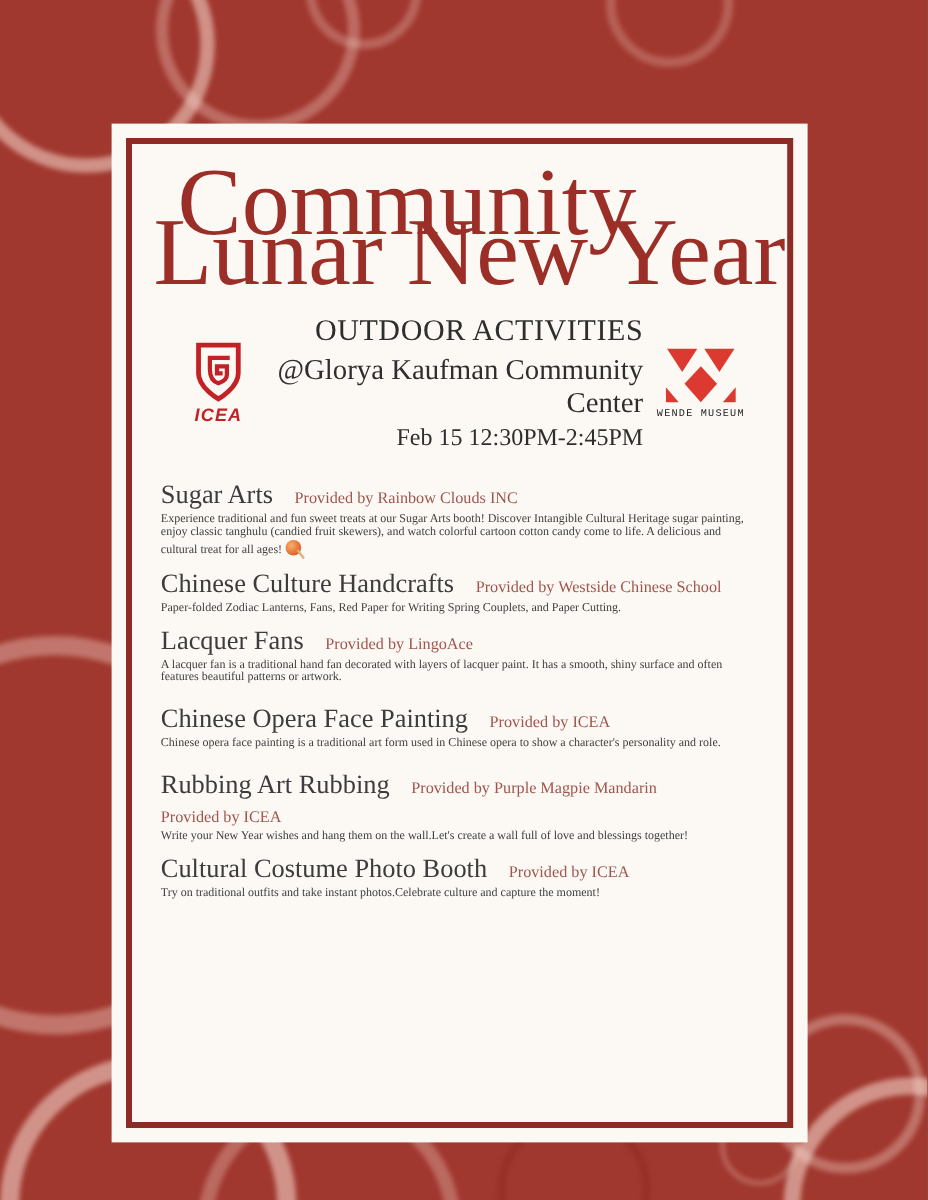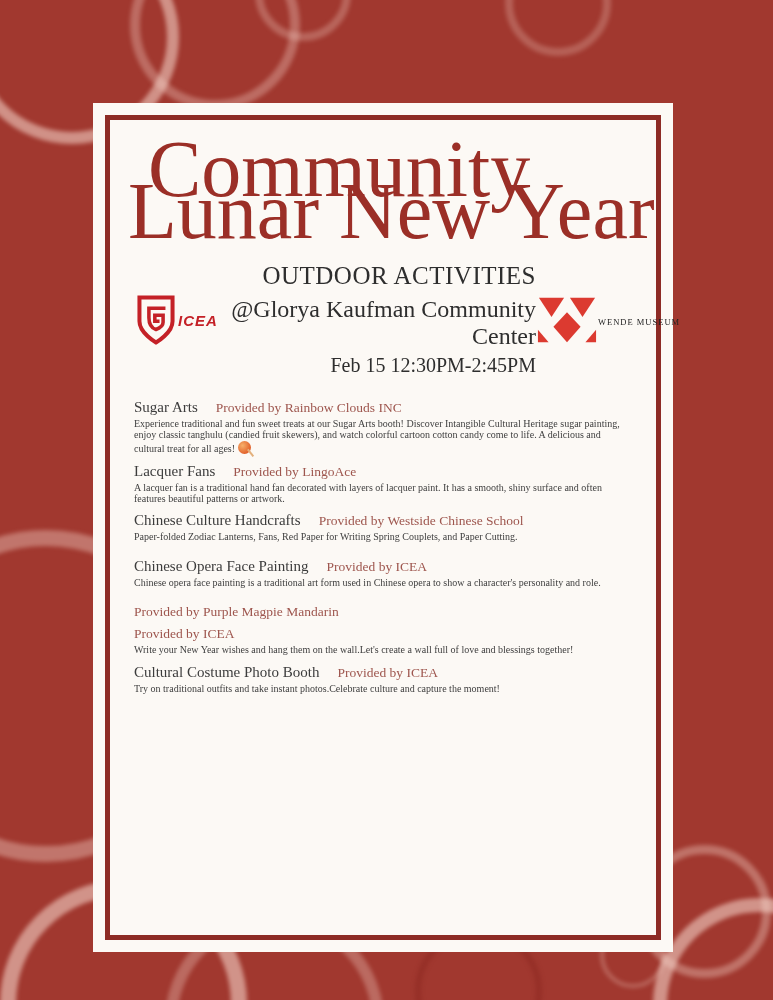--- a/index.html
+++ b/index.html
@@ -17,39 +17,39 @@
   }
   .frame{
     border:5px solid var(--frame,#8D2B25);height:100%;box-sizing:border-box;
     padding:6px 24px 10px 24px;
   }
   .title-wrap{text-align:left;color:var(--title,#9B2F27);padding-top:22px;}
   .t1,.t2{display:block;font-size:80px;line-height:42px;white-space:nowrap;}
   .t1{transform:translateX(14px);}
   .t2{transform:translateX(-6px);}
   .header-row{display:flex;align-items:center;justify-content:space-between;margin-top:30px;}
-  .logo-block{display:flex;align-items:center;width:96px;flex:0 0 auto;}
+  .logo-block{display:flex;flex-direction:column;align-items:center;width:96px;flex:0 0 auto;}
   .icea-label{
     font-family:"Liberation Sans",sans-serif;font-weight:bold;font-style:italic;
     color:var(--icea,#C42127);font-size:15px;letter-spacing:1px;margin-top:2px;
   }
   .wende-label{
-    font-family:Liberation Serif, serif;font-size:8.5px;letter-spacing:1px;
+    font-family:Liberation Mono, monospace;font-size:8.5px;letter-spacing:1px;
     color:#222;margin-top:4px;white-space:nowrap;
   }
   .sub-block{text-align:right;color:#2E2E2E;flex:1;}
   .sub1{font-size:25px;letter-spacing:.5px;}
   .sub2{font-size:24px;margin-top:6px;}
   .sub3{font-size:20px;margin-top:4px;}
   
   .sections{margin-top:22px;}
   .section{margin-top:6px;}
   .section.gap{margin-top:15px;}
   .sec-head{display:flex;align-items:baseline;gap:18px;}
-  .sec-title{font-size:15px;color:var(--heading,#3C3C3C);white-space:nowrap;}
+  .sec-title{font-size:22px;color:var(--heading,#3C3C3C);white-space:nowrap;}
   .provided{
     font-size:13.5px;color:var(--link,#9E564E);
     white-space:nowrap;cursor:pointer;
   }
   .sec-body{
     margin:3px 0 8px 0;font-size:10px;line-height:1.09;color:var(--body,#404040);
     text-align:left;
   }
   
   .lolli{position:relative;display:inline-block;width:13px;height:13px;margin-left:3px;
@@ -120,44 +120,45 @@
         <div class="section">
           <div class="sec-head">
             <span class="sec-title">Sugar Arts</span>
             <span class="provided">Provided by Rainbow Clouds INC</span>
           </div>
           <p class="sec-body"><span>Experience traditional and fun sweet treats at our Sugar Arts booth! Discover Intangible Cultural Heritage sugar painting, enjoy classic tanghulu (candied fruit skewers), and watch colorful cartoon cotton candy come to life. A delicious and cultural treat for all ages!</span><span class="lolli"></span></p>
         </div>
 
         <div class="section">
           <div class="sec-head">
+            <span class="sec-title">Chinese Culture Handcrafts</span>
+            <span class="provided">Provided by Westside Chinese School</span>
+          </div>
+          <p class="sec-body">Paper-folded Zodiac Lanterns, Fans, Red Paper for Writing Spring Couplets, and Paper Cutting.</p>
+        </div>
+
+        <div class="section">
+          <div class="sec-head">
             <span class="sec-title">Lacquer Fans</span>
             <span class="provided">Provided by LingoAce</span>
           </div>
           <p class="sec-body">A lacquer fan is a traditional hand fan decorated with layers of lacquer paint. It has a smooth, shiny surface and often features beautiful patterns or artwork.</p>
-        </div>
-
-        <div class="section">
-          <div class="sec-head">
-            <span class="sec-title">Chinese Culture Handcrafts</span>
-            <span class="provided">Provided by Westside Chinese School</span>
-          </div>
-          <p class="sec-body">Paper-folded Zodiac Lanterns, Fans, Red Paper for Writing Spring Couplets, and Paper Cutting.</p>
         </div>
 
         <div class="section gap">
           <div class="sec-head">
             <span class="sec-title">Chinese Opera Face Painting</span>
             <span class="provided">Provided by ICEA</span>
           </div>
           <p class="sec-body">Chinese opera face painting is a traditional art form used in Chinese opera to show a character's personality and role.</p>
         </div>
 
         <div class="section gap">
           <div class="sec-head">
+            <span class="sec-title">Rubbing Art Rubbing</span>
             <span class="provided">Provided by Purple Magpie Mandarin</span>
           </div>
         </div>
 
         <div class="section">
           <div class="sec-head">
             <span class="provided">Provided by ICEA</span>
           </div>
           <p class="sec-body">Write your New Year wishes and hang them on the wall.Let's create a wall full of love and blessings together!</p>
         </div>

